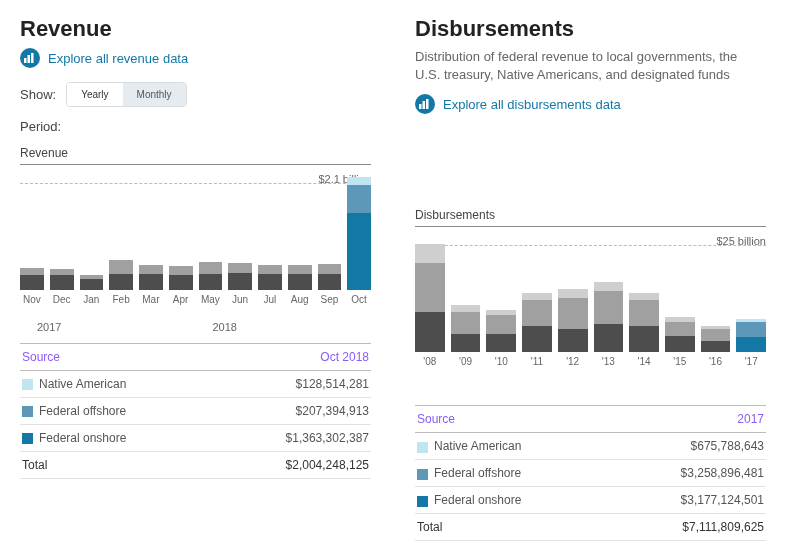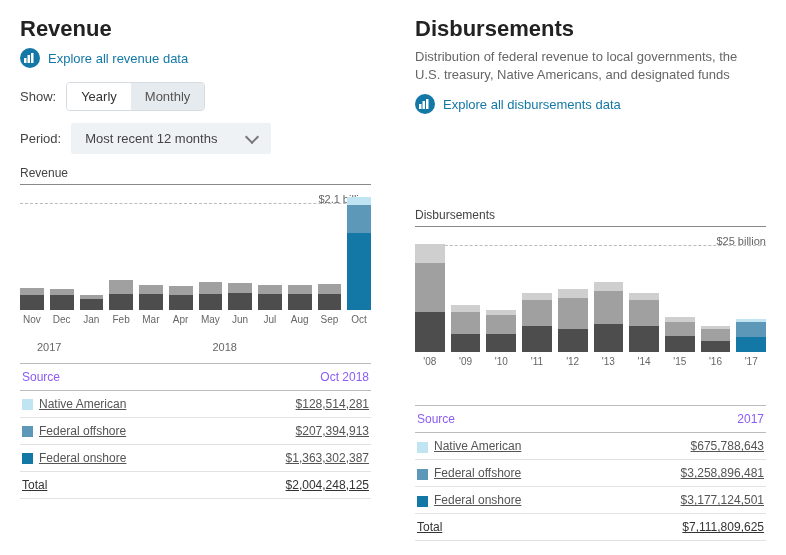--- a/index.html
+++ b/index.html
@@ -7,21 +7,21 @@
 .cols { display: flex; gap: 44px; }
 .col { flex: 1; }
 h2 { font-size: 22px; font-weight: 600; color: #222; margin-bottom: 6px; }
 .desc { font-size: 13px; color: #666; line-height: 1.4; margin-bottom: 10px; }
 .explore { display: flex; align-items: center; gap: 8px; margin-bottom: 14px; }
 .explore .ico { width: 20px; height: 20px; border-radius: 50%; background: #1478a6; display: flex; align-items: center; justify-content: center; }
 .explore .ico svg { width: 12px; height: 10px; fill: #fff; }
 .explore a { color: #1478a6; font-size: 13px; text-decoration: none; cursor: pointer; }
 .ctrl-row { display: flex; align-items: center; gap: 10px; margin-bottom: 12px; font-size: 13px; color: #444; }
 .seg { display: inline-flex; border: 1px solid #d6dbe0; border-radius: 4px; overflow: hidden; }
-.seg .opt { padding: 6px 14px; font-size: 13px; cursor: pointer; background: #fff; color: #333; }
+.seg .opt { padding: 6px 14px; font-size: 10px; cursor: pointer; background: #fff; color: #333; }
 .seg .opt.active { background: #fff; }
 .seg .opt.inactive { background: #e6ebef; color: #555; }
 .dd { display: inline-flex; align-items: center; justify-content: space-between; background: #eef2f5; padding: 8px 14px; width: 200px; border-radius: 2px; cursor: pointer; font-size: 13px; color: #444; }
 .chev { width: 10px; height: 10px; border-right: 2px solid #777; border-bottom: 2px solid #777; transform: rotate(45deg); margin-top: -4px; }
 .chart-title { font-size: 12px; color: #444; border-bottom: 1px solid #888; padding-bottom: 4px; margin-top: 4px; }
 .chart-wrap { position: relative; height: 160px; margin-top: 8px; }
 .max-label { position: absolute; top: 0; right: 0; font-size: 11px; color: #666; }
 .dash { position: absolute; top: 10px; left: 0; right: 0; border-top: 1px dashed #bbb; }
 .bars { position: absolute; bottom: 28px; left: 0; right: 0; top: 10px; display: flex; align-items: flex-end; gap: 6px; }
 .bargrp { flex: 1; display: flex; flex-direction: column; align-items: center; }
@@ -31,21 +31,21 @@
 .c-off { background: #5e98b9; }
 .c-on { background: #1478a6; }
 .c-g1 { background: #4d4d4d; }
 .c-g2 { background: #a0a0a0; }
 .c-g3 { background: #cfcfcf; }
 .xl { font-size: 10px; color: #666; margin-top: 4px; }
 .xaxis-bottom { position: absolute; bottom: 0; left: 0; right: 0; display: flex; justify-content: space-around; font-size: 11px; color: #666; }
 .tbl { width: 100%; font-size: 12px; margin-top: 10px; border-collapse: collapse; }
 .tbl th { text-align: left; font-weight: 400; color: #8b5cf6; border-top: 1px solid #bbb; border-bottom: 1px solid #bbb; padding: 6px 2px; }
 .tbl th:last-child, .tbl td:last-child { text-align: right; }
-.tbl td { padding: 6px 2px; border-bottom: 1px solid #e2e2e2; color: #555; text-decoration: underline; }
+.tbl td { padding: 6px 2px; border-bottom: 1px solid #e2e2e2; color: #555; }
 .tbl tr.total td { border-top: 1px solid #bbb; color: #333; }
 .sw { display: inline-block; width: 11px; height: 11px; margin-right: 6px; vertical-align: middle; }
 </style>
 </head>
 <body>
 
 <div class="cols">
 
   <div class="col">
     <h2>Revenue</h2>
@@ -61,24 +61,20 @@
     </div>
     <div class="ctrl-row">
       <span>Show:</span>
       <div class="seg">
         <div class="opt active">Yearly</div>
         <div class="opt inactive">Monthly</div>
       </div>
     </div>
     <div class="ctrl-row">
       <span>Period:</span>
-      <div class="dd">
-        <span>Most recent 12 months</span>
-        <span class="chev"></span>
-      </div>
     </div>
 
     <div class="chart-title">Revenue</div>
     <div class="chart-wrap">
       <div class="max-label">$2.1 billion</div>
       <div class="dash"></div>
       <div class="bars" id="rev-bars">
           <div class="bargrp">
             <div class="bar">
               <div class="seg-b c-g1" style="height: 14.6095px;"></div>

